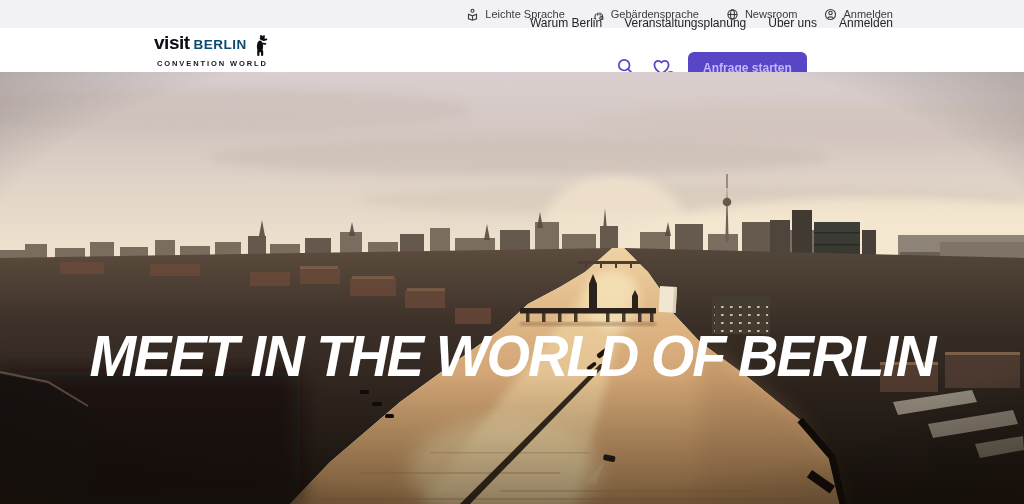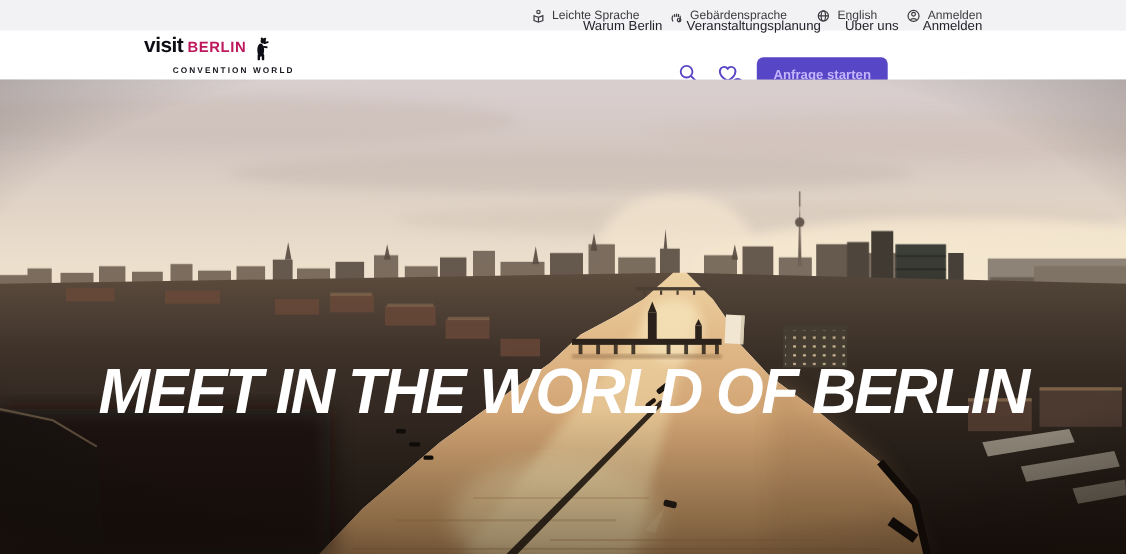--- a/index.html
+++ b/index.html
@@ -8,24 +8,24 @@
 
   
   .topbar{height:28px;background:#f2f2f4;}
   .topbar-inner{width:762px;margin:0 auto;height:28px;display:flex;justify-content:flex-end;align-items:center;gap:27px;}
   .topbar-item{display:flex;align-items:center;gap:6px;font-size:11px;color:#3a3a3f;cursor:pointer;text-decoration:none;}
   .topbar-item svg{display:block;}
 
   
   .header{height:44px;background:#ffffff;}
   .header-inner{width:762px;margin:0 auto;height:44px;display:flex;justify-content:space-between;align-items:center;}
-  .logo{display:flex;flex-direction:column;line-height:1;cursor:pointer;}
+  .logo{display:flex;flex-direction:column;line-height:1;cursor:pointer;align-items:flex-end;}
   .logo-row{display:flex;align-items:baseline;gap:4px;}
   .logo-visit{font-size:19px;font-weight:bold;color:#0d0d15;letter-spacing:-0.5px;}
-  .logo-berlin{font-size:13.5px;font-weight:bold;color:#be185d;letter-spacing:0.5px;}
+  .logo-berlin{font-size:13.5px;font-weight:bold;color:#0c4a6e;letter-spacing:0.5px;}
   .logo-bear{align-self:center;margin-left:2px;transform:translateY(1px);}
   .logo-sub{font-size:7.5px;font-weight:bold;letter-spacing:1.9px;color:#15151d;margin-top:2px;padding-left:26px;}
   .hright{display:flex;align-items:center;gap:22px;flex-direction:column;}
   .nav{display:flex;align-items:center;gap:22px;}
   .nav a{font-size:12px;color:#23232b;text-decoration:none;white-space:nowrap;}
   .actions{display:flex;align-items:center;gap:16px;}
   .icon-btn{position:relative;display:flex;align-items:center;cursor:pointer;background:none;border:none;padding:0;}
   .fav-badge{position:absolute;right:-4px;bottom:-3px;width:11px;height:11px;border-radius:50%;background:var(--accent);color:#fff;font-size:7px;font-weight:bold;display:flex;align-items:center;justify-content:center;}
   .cta{background:var(--accent);color:#c4b5fd;font-size:12px;font-weight:bold;font-family:"Liberation Sans",sans-serif;border:none;border-radius:6px;padding:9px 15px;cursor:pointer;white-space:nowrap;}
 
@@ -62,21 +62,21 @@
         <span>Gebärdensprache</span>
       </a>
       <a class="topbar-item">
         <span>
           <svg width="13" height="13" viewBox="0 0 13 13" fill="none" stroke="#3a3a3f" stroke-width="1.1">
             <circle cx="6.5" cy="6.5" r="4.6"></circle>
             <ellipse cx="6.5" cy="6.5" rx="2" ry="4.6"></ellipse>
             <path d="M1.9,6.5 L11.1,6.5"></path>
           </svg>
         </span>
-        <span>English</span>
+        <span>Newsroom</span>
       </a>
       <a class="topbar-item">
         <span>
           <svg width="13" height="13" viewBox="0 0 13 13" fill="none" stroke="#3a3a3f" stroke-width="1.1">
             <circle cx="6.5" cy="6.5" r="5"></circle>
             <circle cx="6.5" cy="5" r="1.7"></circle>
             <path d="M3.7,10.3 C4.2,8.4 8.8,8.4 9.3,10.3"></path>
           </svg>
         </span>
         <span>Anmelden</span>

